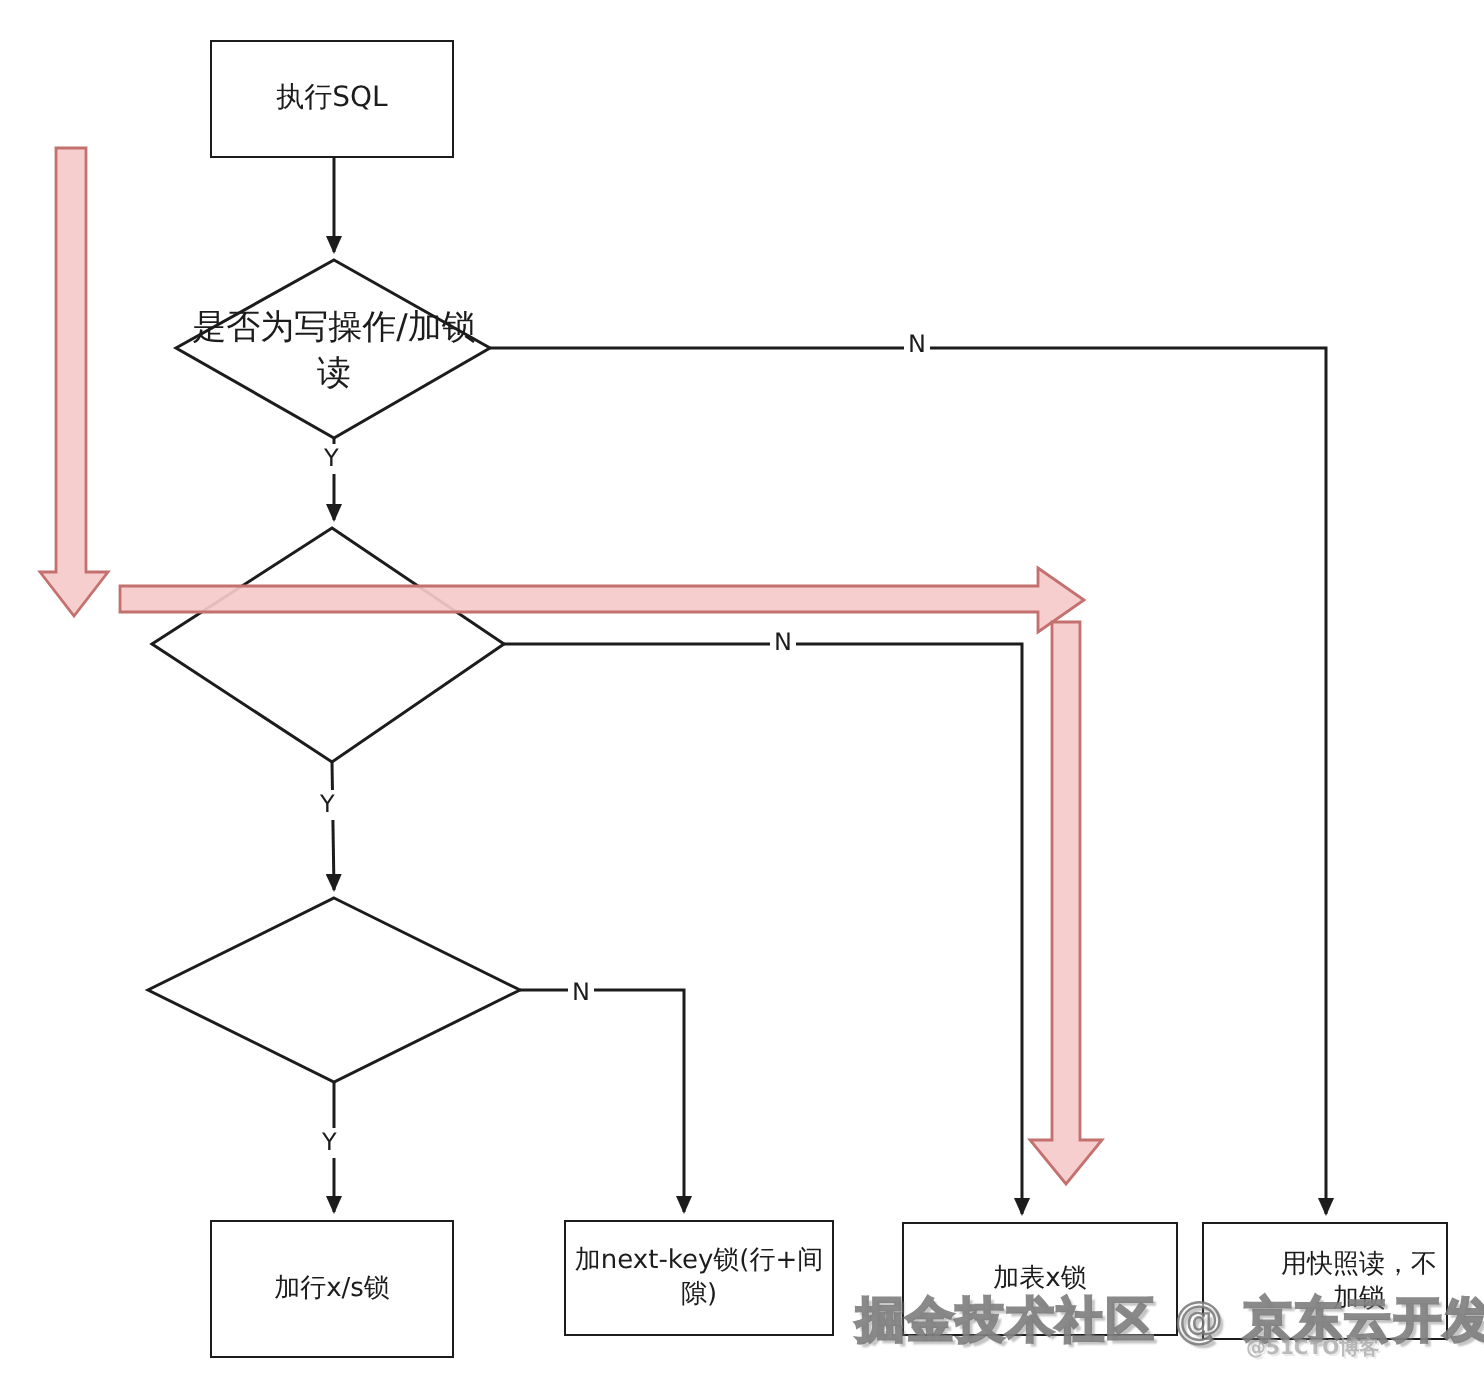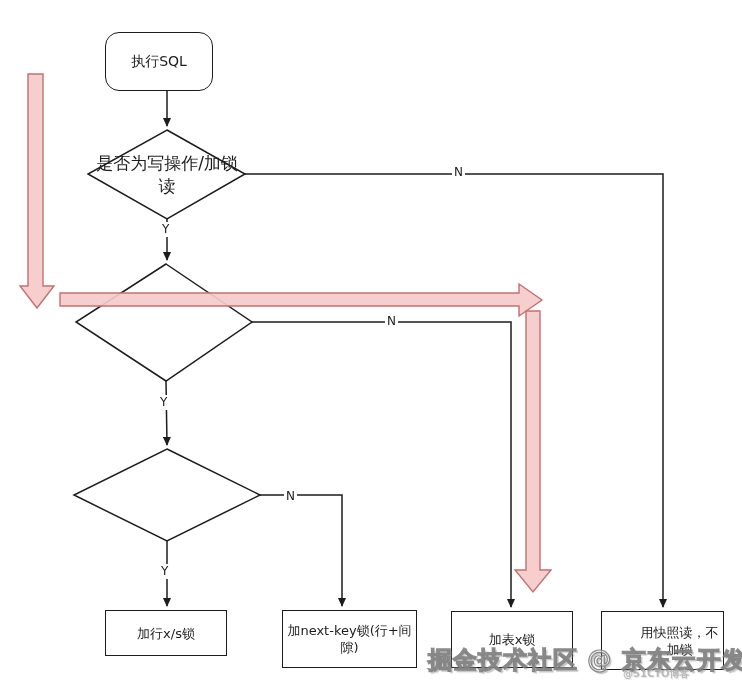--- a/index.html
+++ b/index.html
@@ -60,33 +60,33 @@
 
     <polygon points="167,130 245,174 167,219 88,174" fill="#ffffff" stroke="#1c1c1c" stroke-width="1.5"></polygon>
     <polygon points="166,264 252,322 166,381 76,322" fill="#ffffff" stroke="#1c1c1c" stroke-width="1.5"></polygon>
     <polygon points="167,449 260,495 167,541 74,495" fill="#ffffff" stroke="#1c1c1c" stroke-width="1.5"></polygon>
 
     <polygon points="28,74 43,74 43,286 54,286 37,308 20,286 28,286" fill="#f5caca" fill-opacity="0.92" stroke="#c3706e" stroke-width="1.4"></polygon>
     <polygon points="60,293 519,293 519,284 542,300 519,316 519,306 60,306" fill="#f5caca" fill-opacity="0.92" stroke="#c3706e" stroke-width="1.4"></polygon>
     <polygon points="526,311 540,311 540,570 551,570 533,592 515,570 526,570" fill="#f5caca" fill-opacity="0.92" stroke="#c3706e" stroke-width="1.4"></polygon>
   </svg>
 
-  <div class="node" style="left:105px;top:32px;width:108px;height:59px;font-size:14px;border-radius:14px;">
+  <div class="node" style="left:105px;top:20px;width:122px;height:59px;font-size:14px;">
     <span>执行SQL</span>
   </div>
 
-  <div class="node" style="left:105px;top:610px;width:122px;height:46px;">
+  <div class="node" style="left:105px;top:610px;width:122px;height:69px;">
     <span>加行x/s锁</span>
   </div>
 
   <div class="node" style="left:282px;top:610px;width:135px;height:58px;">
     <span>加next-key锁(行+间隙)</span>
   </div>
 
-  <div class="node" style="left:451px;top:611px;width:122px;height:57px;">
+  <div class="node" style="left:451px;top:611px;width:138px;height:57px;">
     <span>加表x锁</span>
   </div>
 
   <div class="node" style="left:601px;top:611px;width:123px;height:59px;padding-left:36px;">
     <span>用快照读，不加锁</span>
   </div>
 
   <div class="dtext" style="left:92px;top:160px;width:150px;height:30px;">是否为写操作/加锁读</div>
 
   <div class="edge-label" style="left:160px;top:222px;">Y</div>

